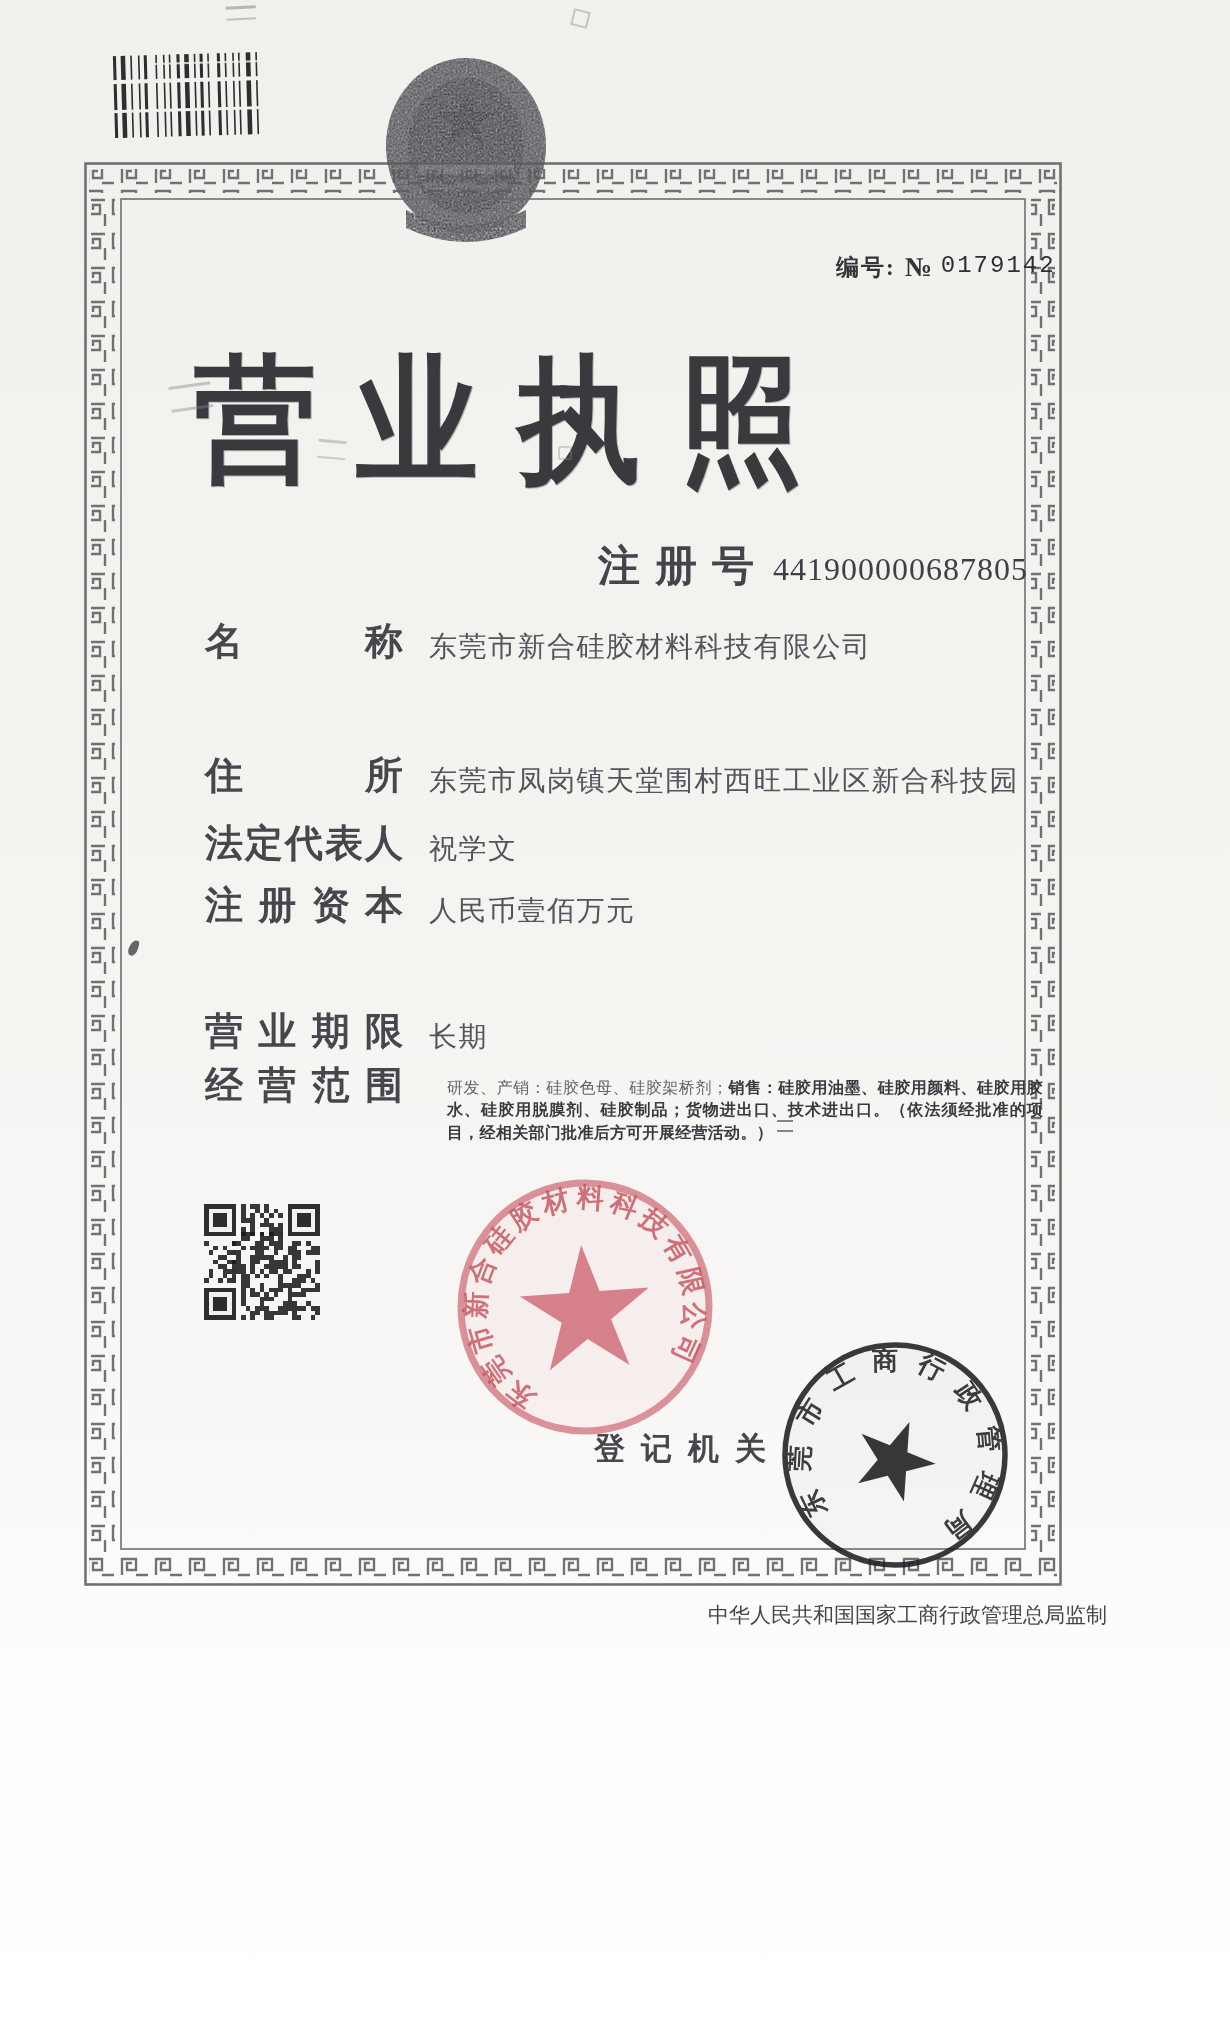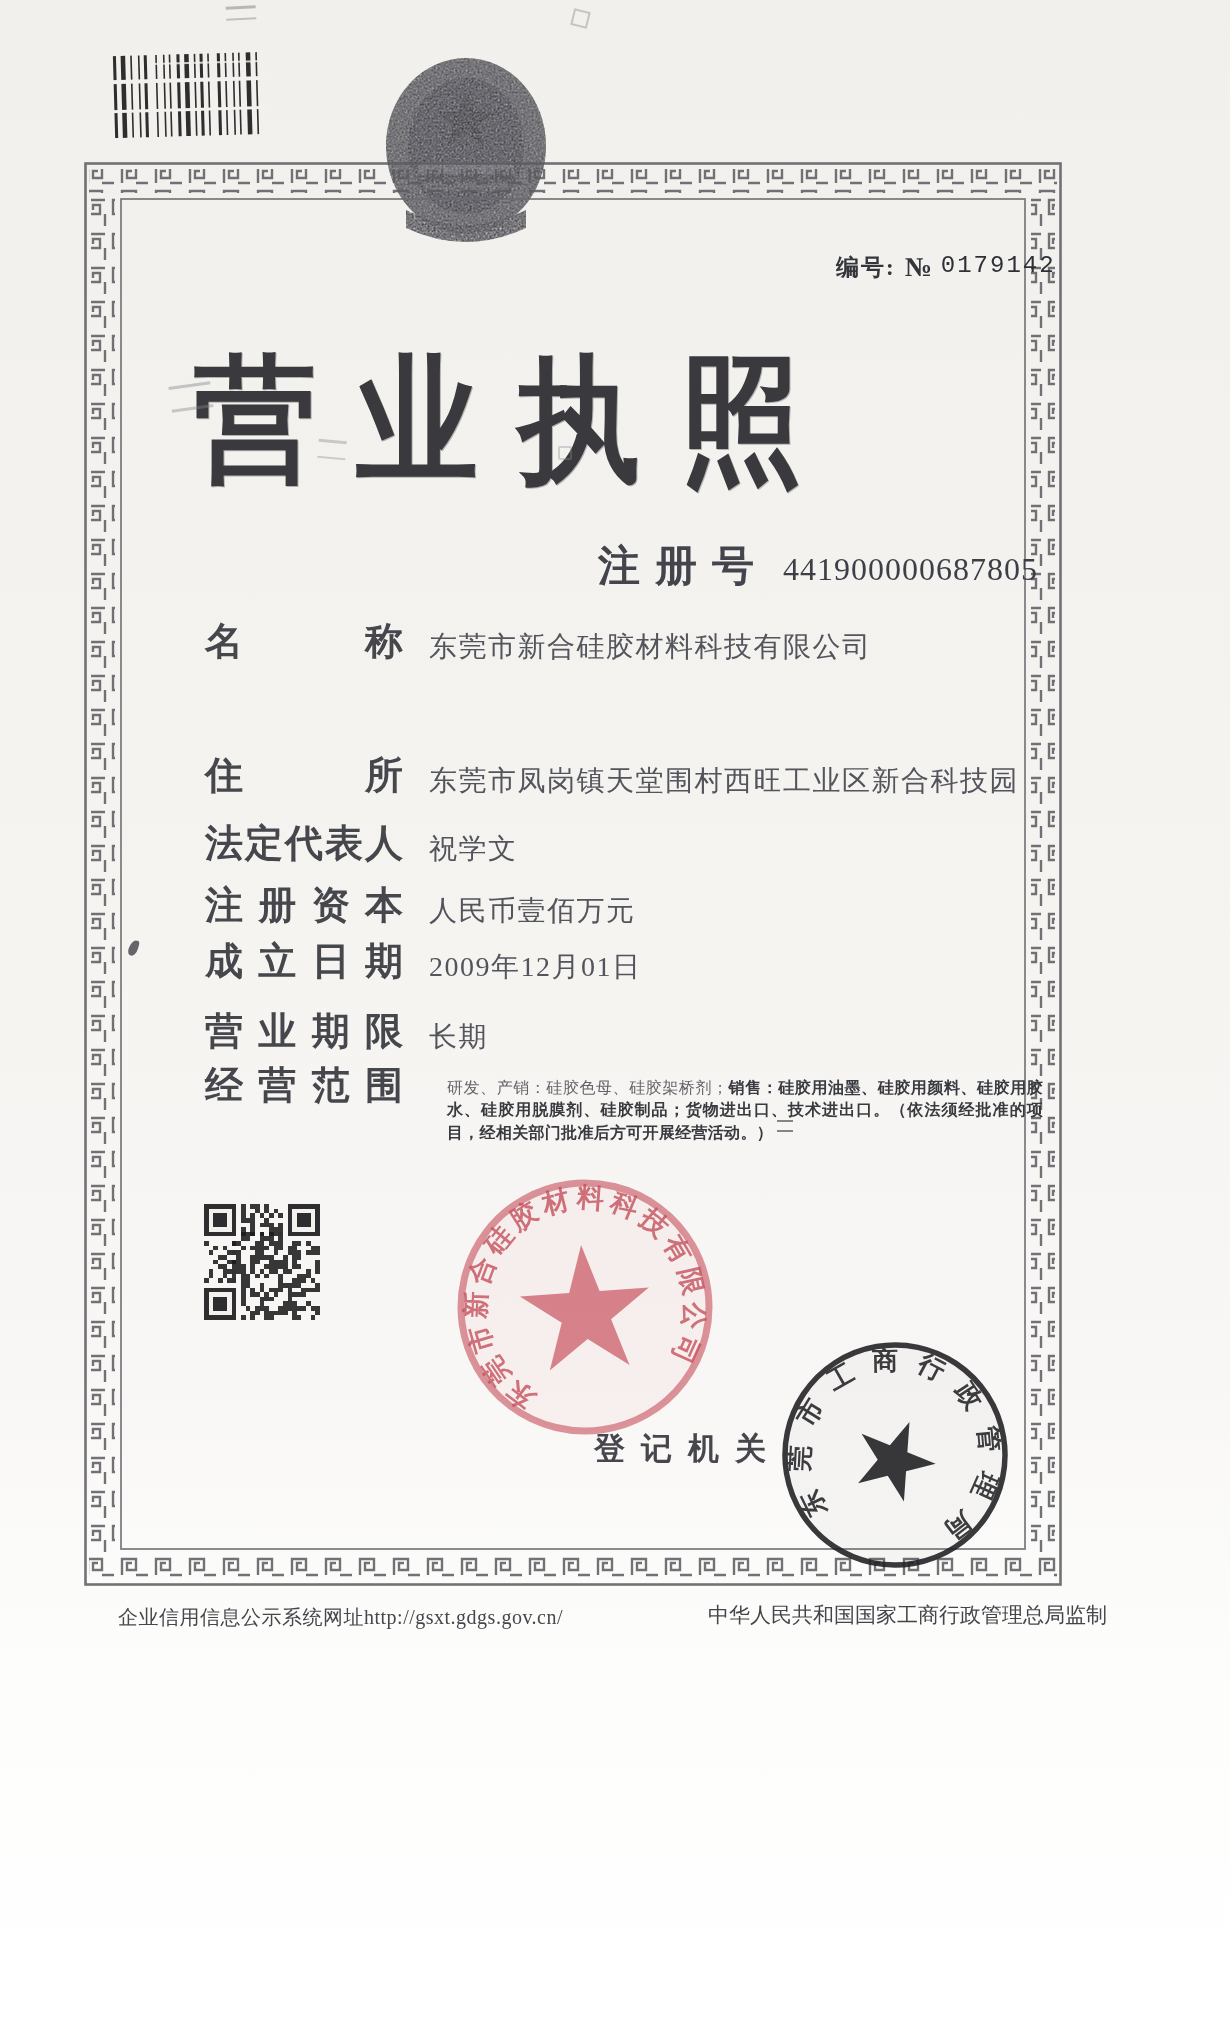--- a/index.html
+++ b/index.html
@@ -22,21 +22,21 @@
   .serial .no{font-size:27px;font-weight:700;}
   .serial .num{font-size:24px;letter-spacing:2px;font-family:"Liberation Mono", monospace;color:#2f3036;}
   
   .title{left:84px;top:330px;width:828px;text-align:center;}
   .title span{display:inline-block;font-family:"Liberation Sans", sans-serif;font-weight:800;
       font-size:122px;letter-spacing:40px;padding-left:40px;color:#3a3a3e;transform:scaleY(1.12);transform-origin:top center;
       text-shadow:1px 1px 0 rgba(60,60,64,.35);}
   
   .regline{left:598px;top:538px;display:flex;align-items:baseline;color:#44454c;}
   .regline .lab{font-size:42px;letter-spacing:15px;font-weight:600;}
-  .regline .num{font-size:32px;margin-left:14px;letter-spacing:1px;color:#3d3f48;}
+  .regline .num{font-size:32px;margin-left:4px;letter-spacing:1px;color:#3d3f48;}
   
   .row{position:absolute;left:205px;width:862px;display:flex;align-items:flex-start;}
   .row-label{width:198px;font-size:38px;font-weight:600;color:#46474d;text-align:justify;text-align-last:justify;line-height:1.15;flex:none;}
   .row-value{margin-left:26px;padding-top:8px;font-size:28px;letter-spacing:1.5px;color:#53545c;white-space:nowrap;}
   .scope-value{margin-left:44px;margin-top:13px;width:596px;font-size:16px;line-height:21.5px;letter-spacing:0.3px;text-align:justify;}
   .scope-a{color:#63646a;}
   .scope-b{color:#393a40;font-weight:700;}
   .scope-tail{display:inline-block;width:16px;height:8px;border-top:2px solid #55555a;border-bottom:2px solid #55555a;opacity:.7;margin-left:4px;vertical-align:super;}
   
   .art1{left:170px;top:384px;width:42px;height:20px;border-top:3px solid #7e7e84;border-bottom:3px solid #86868c;transform:rotate(-8deg);opacity:.4;}
@@ -167,24 +167,20 @@
     <div class="row-label">住所</div>
     <div class="row-value">东莞市凤岗镇天堂围村西旺工业区新合科技园</div>
   </div>
   <div class="row" style="top:822px">
     <div class="row-label">法定代表人</div>
     <div class="row-value">祝学文</div>
   </div>
   <div class="row" style="top:884px">
     <div class="row-label">注册资本</div>
     <div class="row-value">人民币壹佰万元</div>
-  </div>
-  <div class="row" style="top:940px">
-    <div class="row-label">成立日期</div>
-    <div class="row-value">2009年12月01日</div>
   </div>
   <div class="row" style="top:1010px">
     <div class="row-label">营业期限</div>
     <div class="row-value">长期</div>
   </div>
   <div class="row" style="top:1064px">
     <div class="row-label">经营范围</div>
     <div class="scope-value">
       <span class="scope-a">研发、产销：硅胶色母、硅胶架桥剂；</span><span class="scope-b">销售：硅胶用油墨、硅胶用颜料、硅胶用胶水、硅胶用脱膜剂、硅胶制品；货物进出口、技术进出口。（依法须经批准的项目，经相关部门批准后方可开展经营活动。）</span><span class="scope-tail"></span>
     </div>
@@ -453,16 +449,15 @@
         <text font-size="26" letter-spacing="17" fill="#232327" font-weight="700" font-family="Liberation Serif, serif">
           <textPath href="#blkArc" startOffset="0">东莞市工商行政管理局</textPath>
         </text>
         <g transform="translate(120,126) scale(1.05) rotate(10)">
           <polygon points="0,-40 8.99,-12.38 38.04,-12.36 14.55,4.73 23.51,32.36 0,15.3 -23.51,32.36 -14.55,4.73 -38.04,-12.36 -8.99,-12.38" fill="#1d1d21"></polygon>
         </g>
       </g>
     </svg>
   </div>
 
-  <div class="abs footL">企业信用信息公示系统网址http://gsxt.gdgs.gov.cn/</div>
   <div class="abs footR">中华人民共和国国家工商行政管理总局监制</div>
 
 </div>
 
 </body></html>

